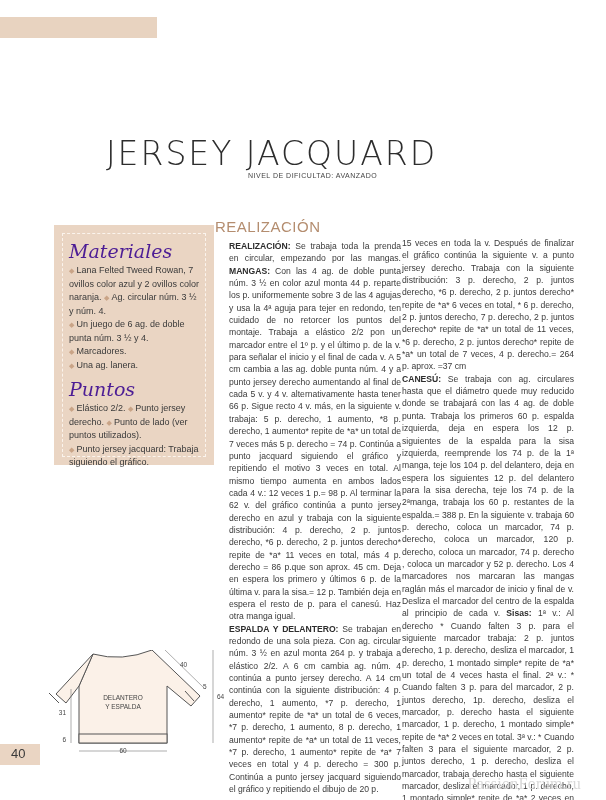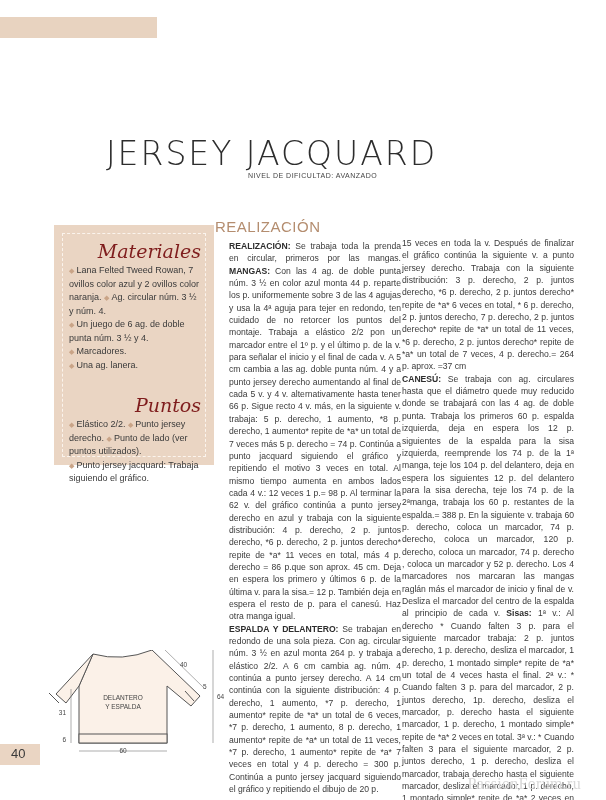--- a/index.html
+++ b/index.html
@@ -21,25 +21,25 @@
     position: absolute; left: 54px; top: 225px; width: 160px; height: 240px; background: #ead5c3;
   }
   .box-inner {
     position: absolute; left: 8px; top: 8px; right: 8px; bottom: 8px;
     border: 1px dashed #fbf4ed;
     padding: 6px 4px 4px 6px;
     box-sizing: border-box;
   }
   .box h3 {
     margin: 0 0 2px 0; font-family: "DejaVu Serif", serif; font-style: italic; font-weight: normal;
-    font-size: 19px; color: #7f1d1d; text-align: right;
+    font-size: 19px; color: #4c1d95;
   }
   .box p { margin: 0; font-size: 9px; line-height: 13.5px; color: #3a3a3a; }
   .bullet { color: #c9a487; font-size: 7px; margin-right: 2px; }
-  .box .puntos-title { margin-top: 22px; }
+  .box .puntos-title { margin-top: 6px; }
   .col {
     position: absolute; top: 240px; width: 172px; font-size: 8.6px; line-height: 12.35px;
     text-align: justify; color: #3a3a3a;
   }
   .col p { margin: 0; }
   .col-left { left: 229px; }
   .col-right { left: 402px; top: 237px; }
   .section-heading {
     position: absolute; left: 211px; top: 214px; font-size: 15px; letter-spacing: 0.5px;
     color: #b48d6f; margin: 4px; font-weight: normal;
@@ -82,21 +82,21 @@
       <span class="bullet">◆</span><span>Punto jersey derecho.</span>
       <span class="bullet">◆</span><span>Punto de lado (ver puntos utilizados).</span><br>
       <span class="bullet">◆</span><span>Punto jersey jacquard: Trabaja siguiendo el gráfico.</span>
     </p>
   </div>
 </div>
 
 <h2 class="section-heading">REALIZACIÓN</h2>
 
 <div class="col col-left">
-  <p><b class="h">REALIZACIÓN:</b><span> Se trabaja toda la prenda en circular, primeros por las mangas.</span>
+  <p><b class="h">REALIZACIÓN:</b><span> Se trabaja toda la prenda en circular, empezando por las mangas.</span>
   <b class="h">MANGAS:</b><span> Con las 4 ag. de doble punta núm. 3 ½ en color azul monta 44 p. reparte los p. uniformemente sobre 3 de las 4 agujas y usa la 4ª aguja para tejer en redondo, ten cuidado de no retorcer los puntos del montaje. Trabaja a elástico 2/2 pon un marcador entre el 1º p. y el último p. de la v. para señalar el inicio y el final de cada v. A 5 cm cambia a las ag. doble punta núm. 4 y a punto jersey derecho aumentando al final de cada 5 v. y 4 v. alternativamente hasta tener 66 p. Sigue recto 4 v. más, en la siguiente v. trabaja: 5 p. derecho, 1 aumento, *8 p. derecho, 1 aumento* repite de *a* un total de 7 veces más 5 p. derecho = 74 p. Continúa a punto jacquard siguiendo el gráfico y repitiendo el motivo 3 veces en total. Al mismo tiempo aumenta en ambos lados cada 4 v.: 12 veces 1 p.= 98 p. Al terminar la 62 v. del gráfico continúa a punto jersey derecho en azul y trabaja con la siguiente distribución: 4 p. derecho, 2 p. juntos derecho, *6 p. derecho, 2 p. juntos derecho* repite de *a* 11 veces en total, más 4 p. derecho = 86 p.que son aprox. 45 cm. Deja en espera los primero y últimos 6 p. de la última v. para la sisa.= 12 p. También deja en espera el resto de p. para el canesú. Haz otra manga igual.</span></p>
   <p><b class="h">ESPALDA Y DELANTERO:</b><span> Se trabajan en redondo de una sola pieza. Con ag. circular núm. 3 ½ en azul monta 264 p. y trabaja a elástico 2/2. A 6 cm cambia ag. núm. 4 continúa a punto jersey derecho. A 14 cm continúa con la siguiente distribución: 4 p. derecho, 1 aumento, *7 p. derecho, 1 aumento* repite de *a* un total de 6 veces, *7 p. derecho, 1 aumento, 8 p. derecho, 1 aumento* repite de *a* un total de 11 veces, *7 p. derecho, 1 aumento* repite de *a* 7 veces en total y 4 p. derecho = 300 p. Continúa a punto jersey jacquard siguiendo el gráfico y repitiendo el dibujo de 20 p.</span></p>
 </div>
 
 <div class="col col-right">
   <p>15 veces en toda la v. Después de finalizar el gráfico continúa la siguiente v. a punto jersey derecho. Trabaja con la siguiente distribución: 3 p. derecho, 2 p. juntos derecho, *6 p. derecho, 2 p. juntos derecho* repite de *a* 6 veces en total, * 6 p. derecho, 2 p. juntos derecho, 7 p. derecho, 2 p. juntos derecho* repite de *a* un total de 11 veces, *6 p. derecho, 2 p. juntos derecho* repite de *a* un total de 7 veces, 4 p. derecho.= 264 p. aprox. =37 cm</p>
   <p><b class="h">CANESÚ:</b><span> Se trabaja con ag. circulares hasta que el diámetro quede muy reducido donde se trabajará con las 4 ag. de doble punta. Trabaja los primeros 60 p. espalda izquierda, deja en espera los 12 p. siguientes de la espalda para la sisa izquierda, reemprende los 74 p. de la 1ª manga, teje los 104 p. del delantero, deja en espera los siguientes 12 p. del delantero para la sisa derecha, teje los 74 p. de la 2ªmanga, trabaja los 60 p. restantes de la espalda.= 388 p. En la siguiente v. trabaja 60 p. derecho, coloca un marcador, 74 p. derecho, coloca un marcador, 120 p. derecho, coloca un marcador, 74 p. derecho , coloca un marcador y 52 p. derecho. Los 4 marcadores nos marcaran las mangas raglán más el marcador de inicio y final de v. Desliza el marcador del centro de la espalda al principio de cada v. </span><b class="h">Sisas:</b><span> 1ª v.: Al derecho * Cuando falten 3 p. para el siguiente marcador trabaja: 2 p. juntos derecho, 1 p. derecho, desliza el marcador, 1 p. derecho, 1 montado simple* repite de *a* un total de 4 veces hasta el final. 2ª v.: * Cuando falten 3 p. para del marcador, 2 p. juntos derecho, 1p. derecho, desliza el marcador, p. derecho hasta el siguiente marcador, 1 p. derecho, 1 montado simple* repite de *a* 2 veces en total. 3ª v.: * Cuando falten 3 para el siguiente marcador, 2 p. juntos derecho, 1 p. derecho, desliza el marcador, trabaja derecho hasta el siguiente marcador, desliza el marcador, 1 p. derecho, 1 montado simple* repite de *a* 2 veces en total. 4ª v.: * Cuando falten 3 p. para el siguiente marcador, 2 p. juntos derecho, 1 p. derecho, desliza el marcador, trabaja derecho hasta el siguiente marcador, 1 p. derecho, 1 montado simple*</span></p>
 </div>
 
 <svg class="diagram" viewBox="0 0 225 120">

